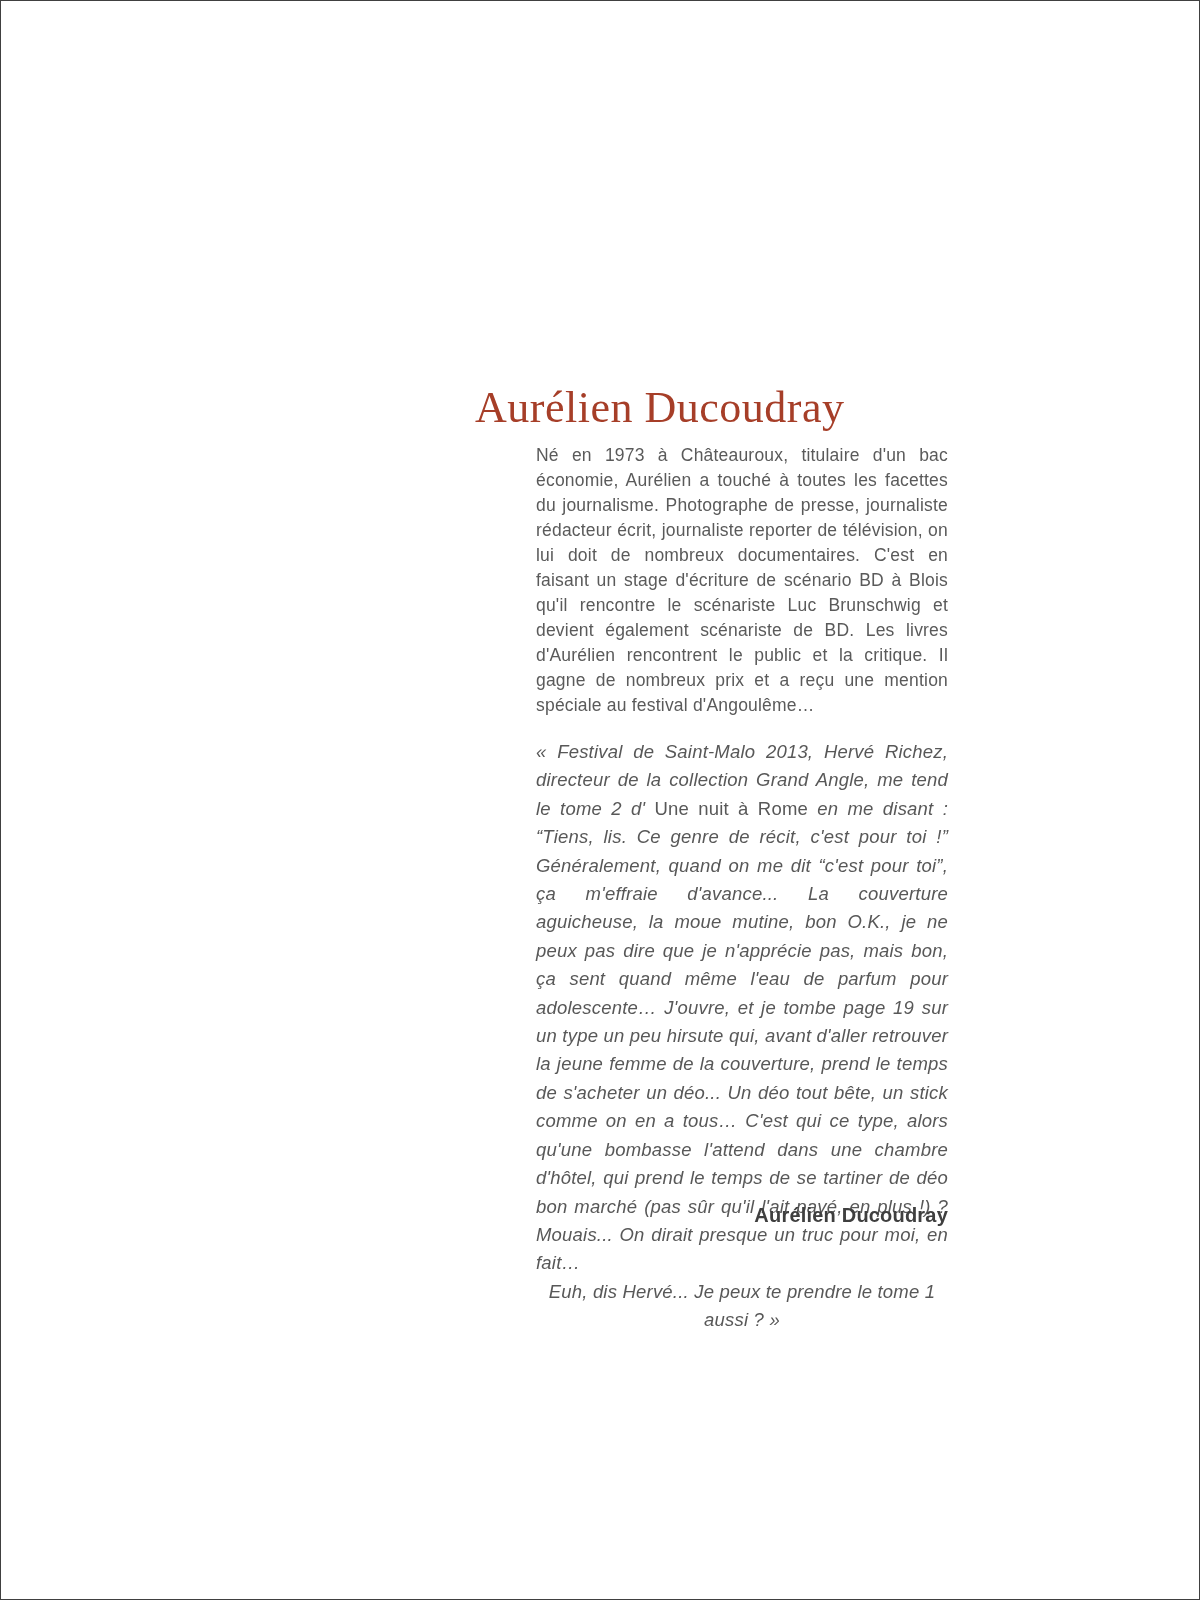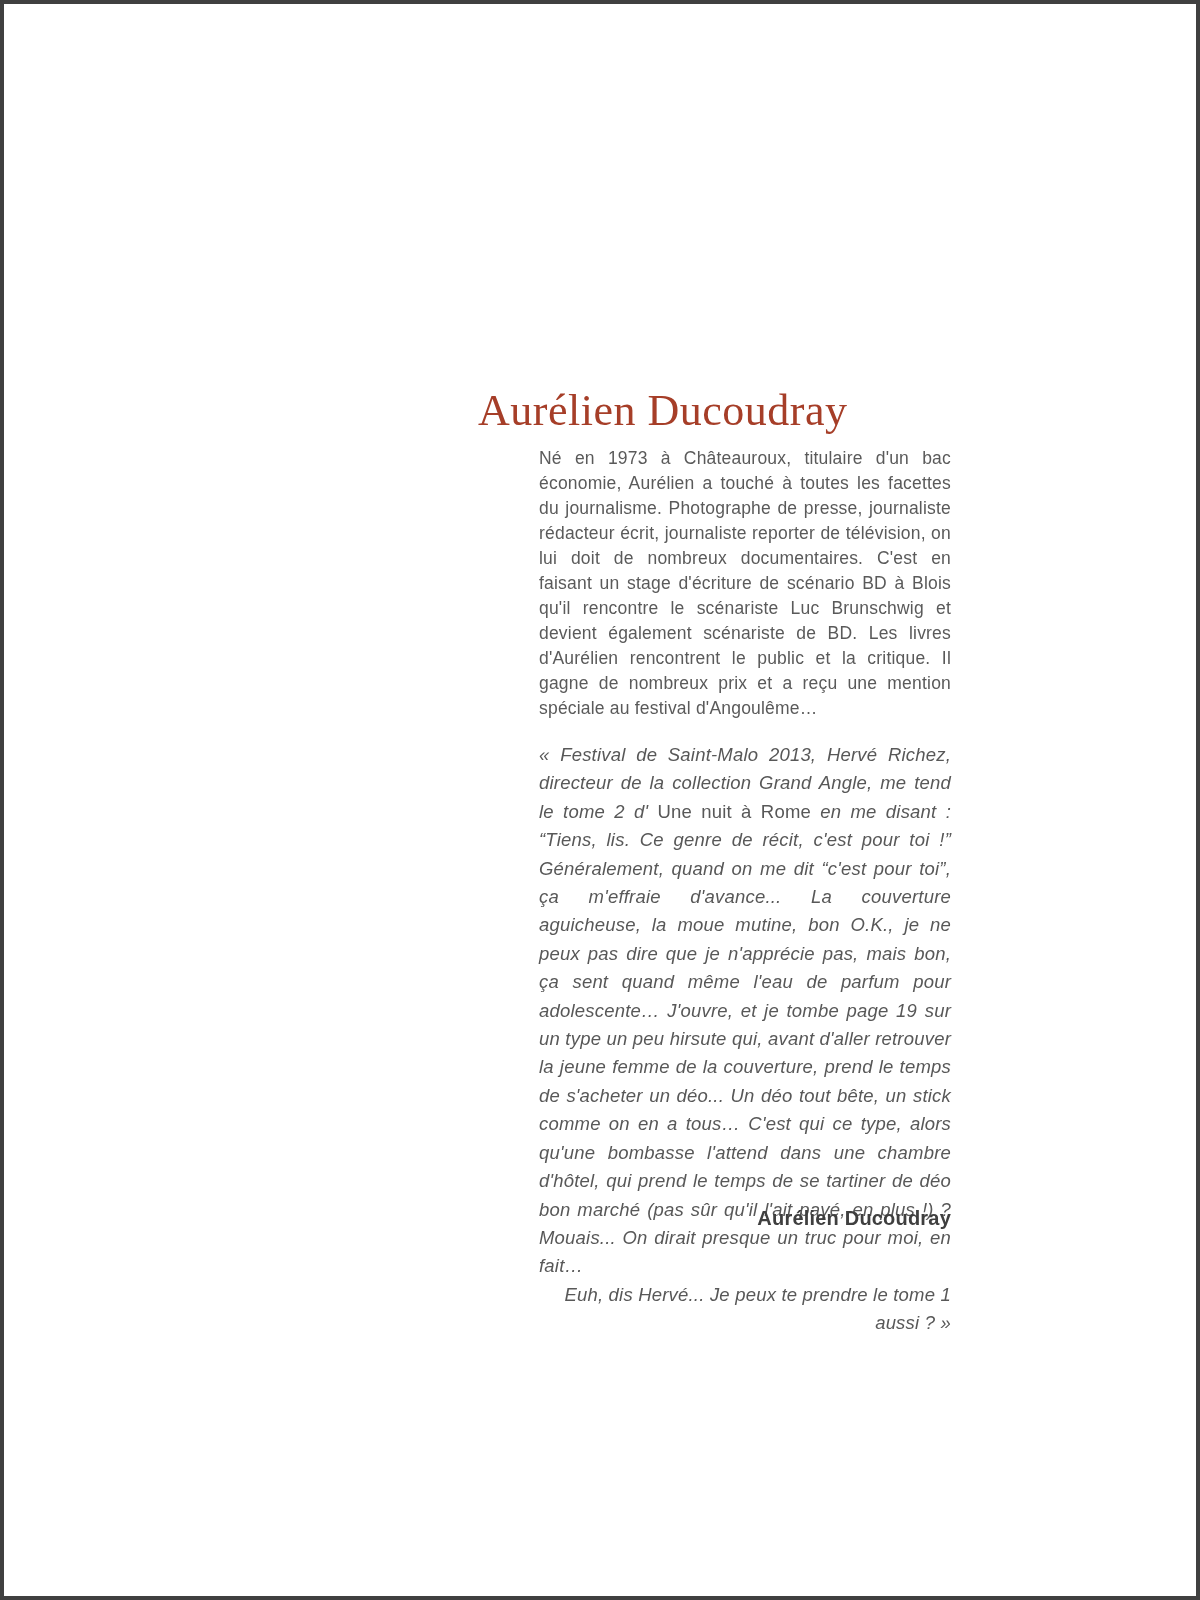--- a/index.html
+++ b/index.html
@@ -6,21 +6,21 @@
     margin: 0;
     padding: 0;
     background: #ffffff;
   }
   .page {
     position: relative;
     width: 1200px;
     height: 1600px;
     background: #ffffff;
     box-sizing: border-box;
-    border: 4px solid #404040;
+    border: 1px solid #404040;
     overflow: hidden;
     font-family: "Liberation Sans", sans-serif;
   }
   .page-title {
     position: absolute;
     left: 474px;
     top: 381px;
     margin: 0;
     font-family: "Liberation Serif", "DejaVu Serif", serif;
     font-weight: 400;
@@ -54,21 +54,21 @@
     letter-spacing: 0.2px;
   }
   .quote-paragraph .it {
     font-style: italic;
   }
   .quote-paragraph .roman {
     font-style: normal;
     margin-top: 24px;
   }
   .quote-last-line {
-    text-align: right;
+    text-align: center;
     font-style: italic;
   }
   .signature {
     position: absolute;
     left: 535px;
     top: 1203px;
     width: 412px;
     margin: 0;
     text-align: right;
     font-weight: bold;

